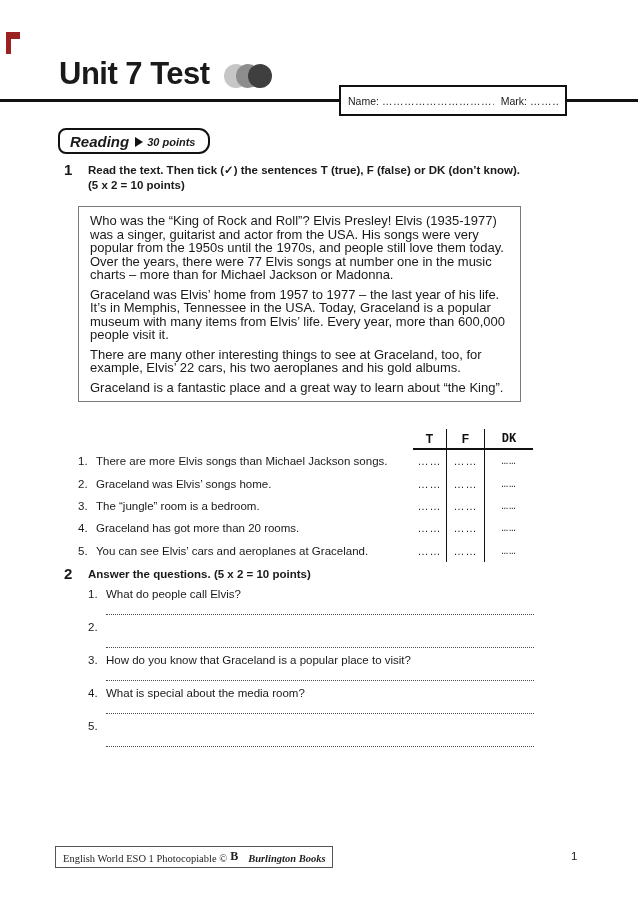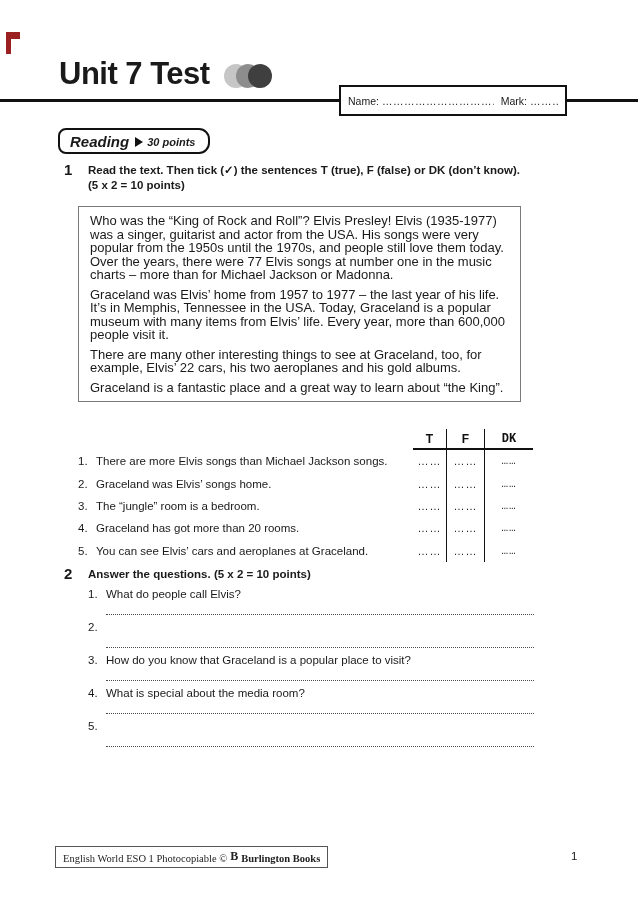--- a/index.html
+++ b/index.html
@@ -67,21 +67,21 @@
   .q2-list{ position:absolute; left:88px; top:587px; width:446px; }
   .qa{ margin-bottom:5px; }
   .q-line{ display:flex; font-size:11.5px; line-height:15px; }
   .q-line .n{ width:18px; flex:none; }
   .answer-line{ margin-left:18px; height:13px; border-bottom:1.5px dotted #4a4a4a; margin-bottom:2px; }
 
   
   .footer-box{ position:absolute; left:55px; top:846px; border:1.5px solid #555;
     padding:2px 7px 3px 7px; font-family:"Liberation Serif", serif; font-size:10.5px;
     color:#222; display:flex; align-items:flex-end; white-space:nowrap; }
-  .footer-box .brand{ font-weight:bold; margin-left:3px; }
+  .footer-box .brand{ font-style:italic; font-weight:bold; margin-left:10px; }
   .footer-box .blogo{ font-weight:bold; font-size:12px; margin-left:3px; }
   .page-num{ position:absolute; left:571px; top:850px; font-size:11.5px; }
 </style>
 </head>
 <body>
 
 <div class="corner-mark"></div>
 
 <div class="title-row">
   <span class="page-title">Unit 7 Test</span>

